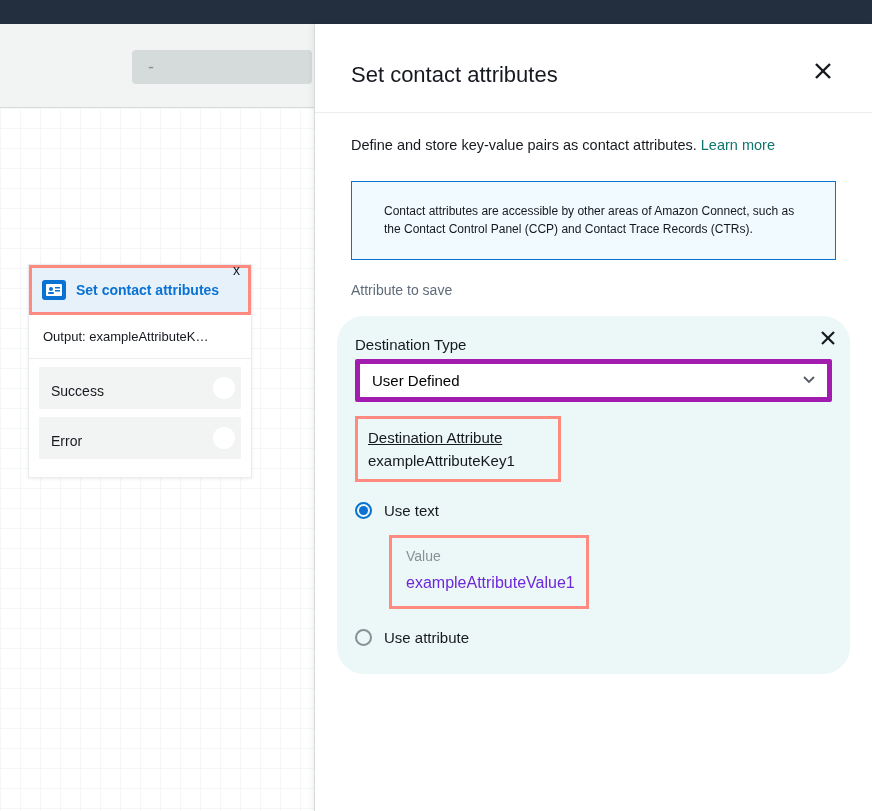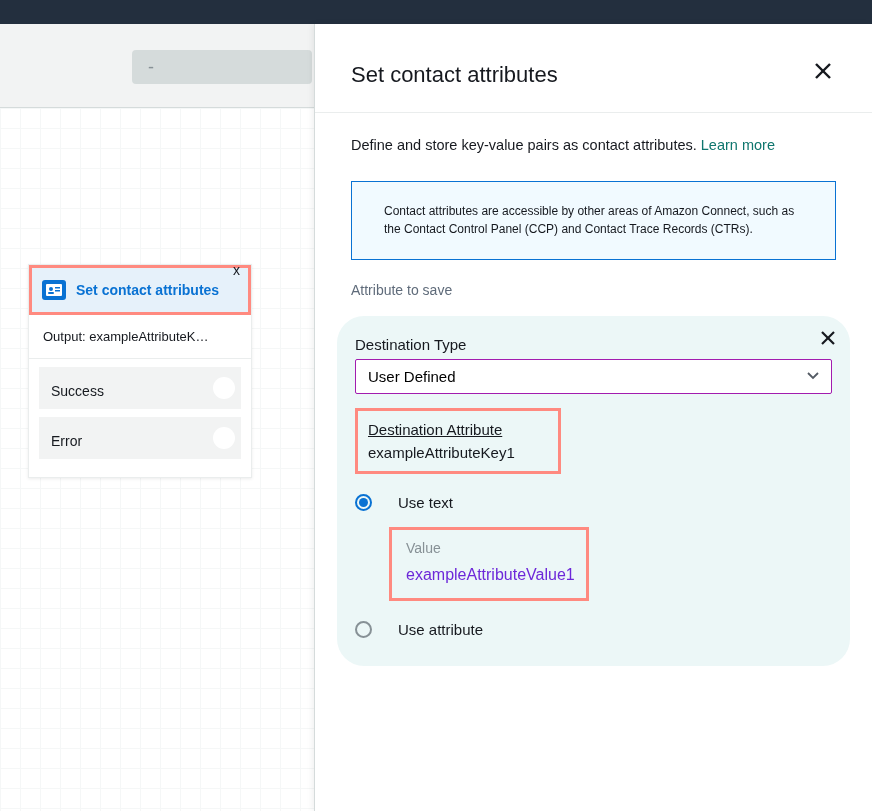--- a/index.html
+++ b/index.html
@@ -184,21 +184,21 @@
       font-weight: 700;
       cursor: pointer;
     }
     .field-label {
       font-size: 15px;
       color: #16191f;
       margin-bottom: 6px;
     }
     .select-box {
       background: #fff;
-      border: 1px solid #a21caf;
+      border: 5px solid #a21caf;
       border-radius: 2px;
       padding: 8px 12px;
       font-size: 15px;
       display: flex;
       justify-content: space-between;
       align-items: center;
       cursor: pointer;
       margin-bottom: 14px;
     }
     .chev { color: #545b64; font-size: 12px; }
@@ -210,21 +210,21 @@
       min-width: 206px;
     }
     .highlight-box .field-label { margin-top: 2px; text-decoration: underline;}
     .highlight-box .val {
       font-size: 15px;
       color: #16191f;
     }
     .radio-row {
       display: flex;
       align-items: center;
-      gap: 26px;
+      gap: 12px;
       font-size: 15px;
       color: #16191f;
       margin-top: 6px;
     }
     .radio {
       width: 17px; height: 17px;
       border: 2px solid #0972d3;
       border-radius: 50%;
       display: inline-flex;
       align-items: center;

